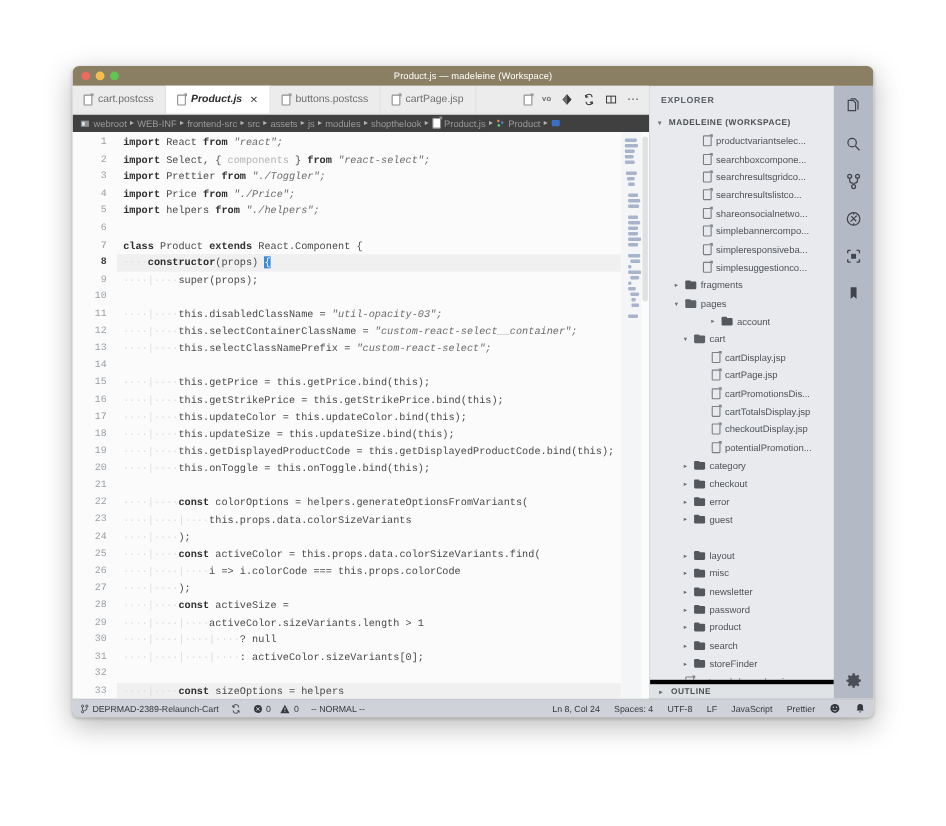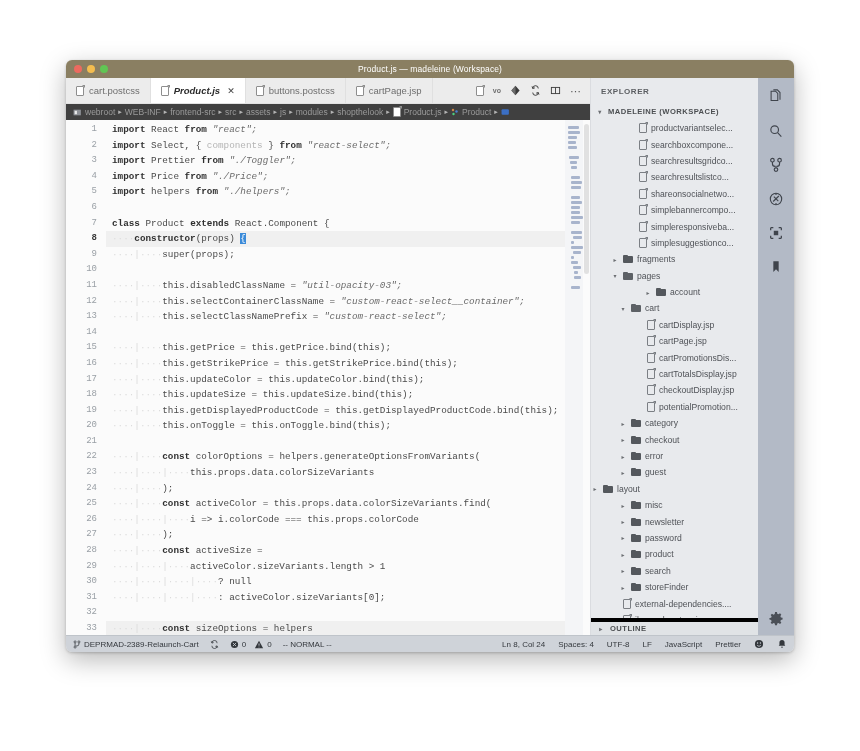--- a/index.html
+++ b/index.html
@@ -561,21 +561,21 @@
             <div class="row" style="padding-left: 28px;">
               <span class="tw">▸</span>
               <span class="folder"></span>
               <span>error</span>
             </div>
             <div class="row" style="padding-left: 28px;">
               <span class="tw">▸</span>
               <span class="folder"></span>
               <span>guest</span>
             </div>
-            <div class="row" style="">
+            <div class="row" style="padding-left: 28px; margin-top: 16px;">
               <span class="tw">▸</span>
               <span class="folder"></span>
               <span>layout</span>
             </div>
             <div class="row" style="padding-left: 28px;">
               <span class="tw">▸</span>
               <span class="folder"></span>
               <span>misc</span>
             </div>
             <div class="row" style="padding-left: 28px;">

